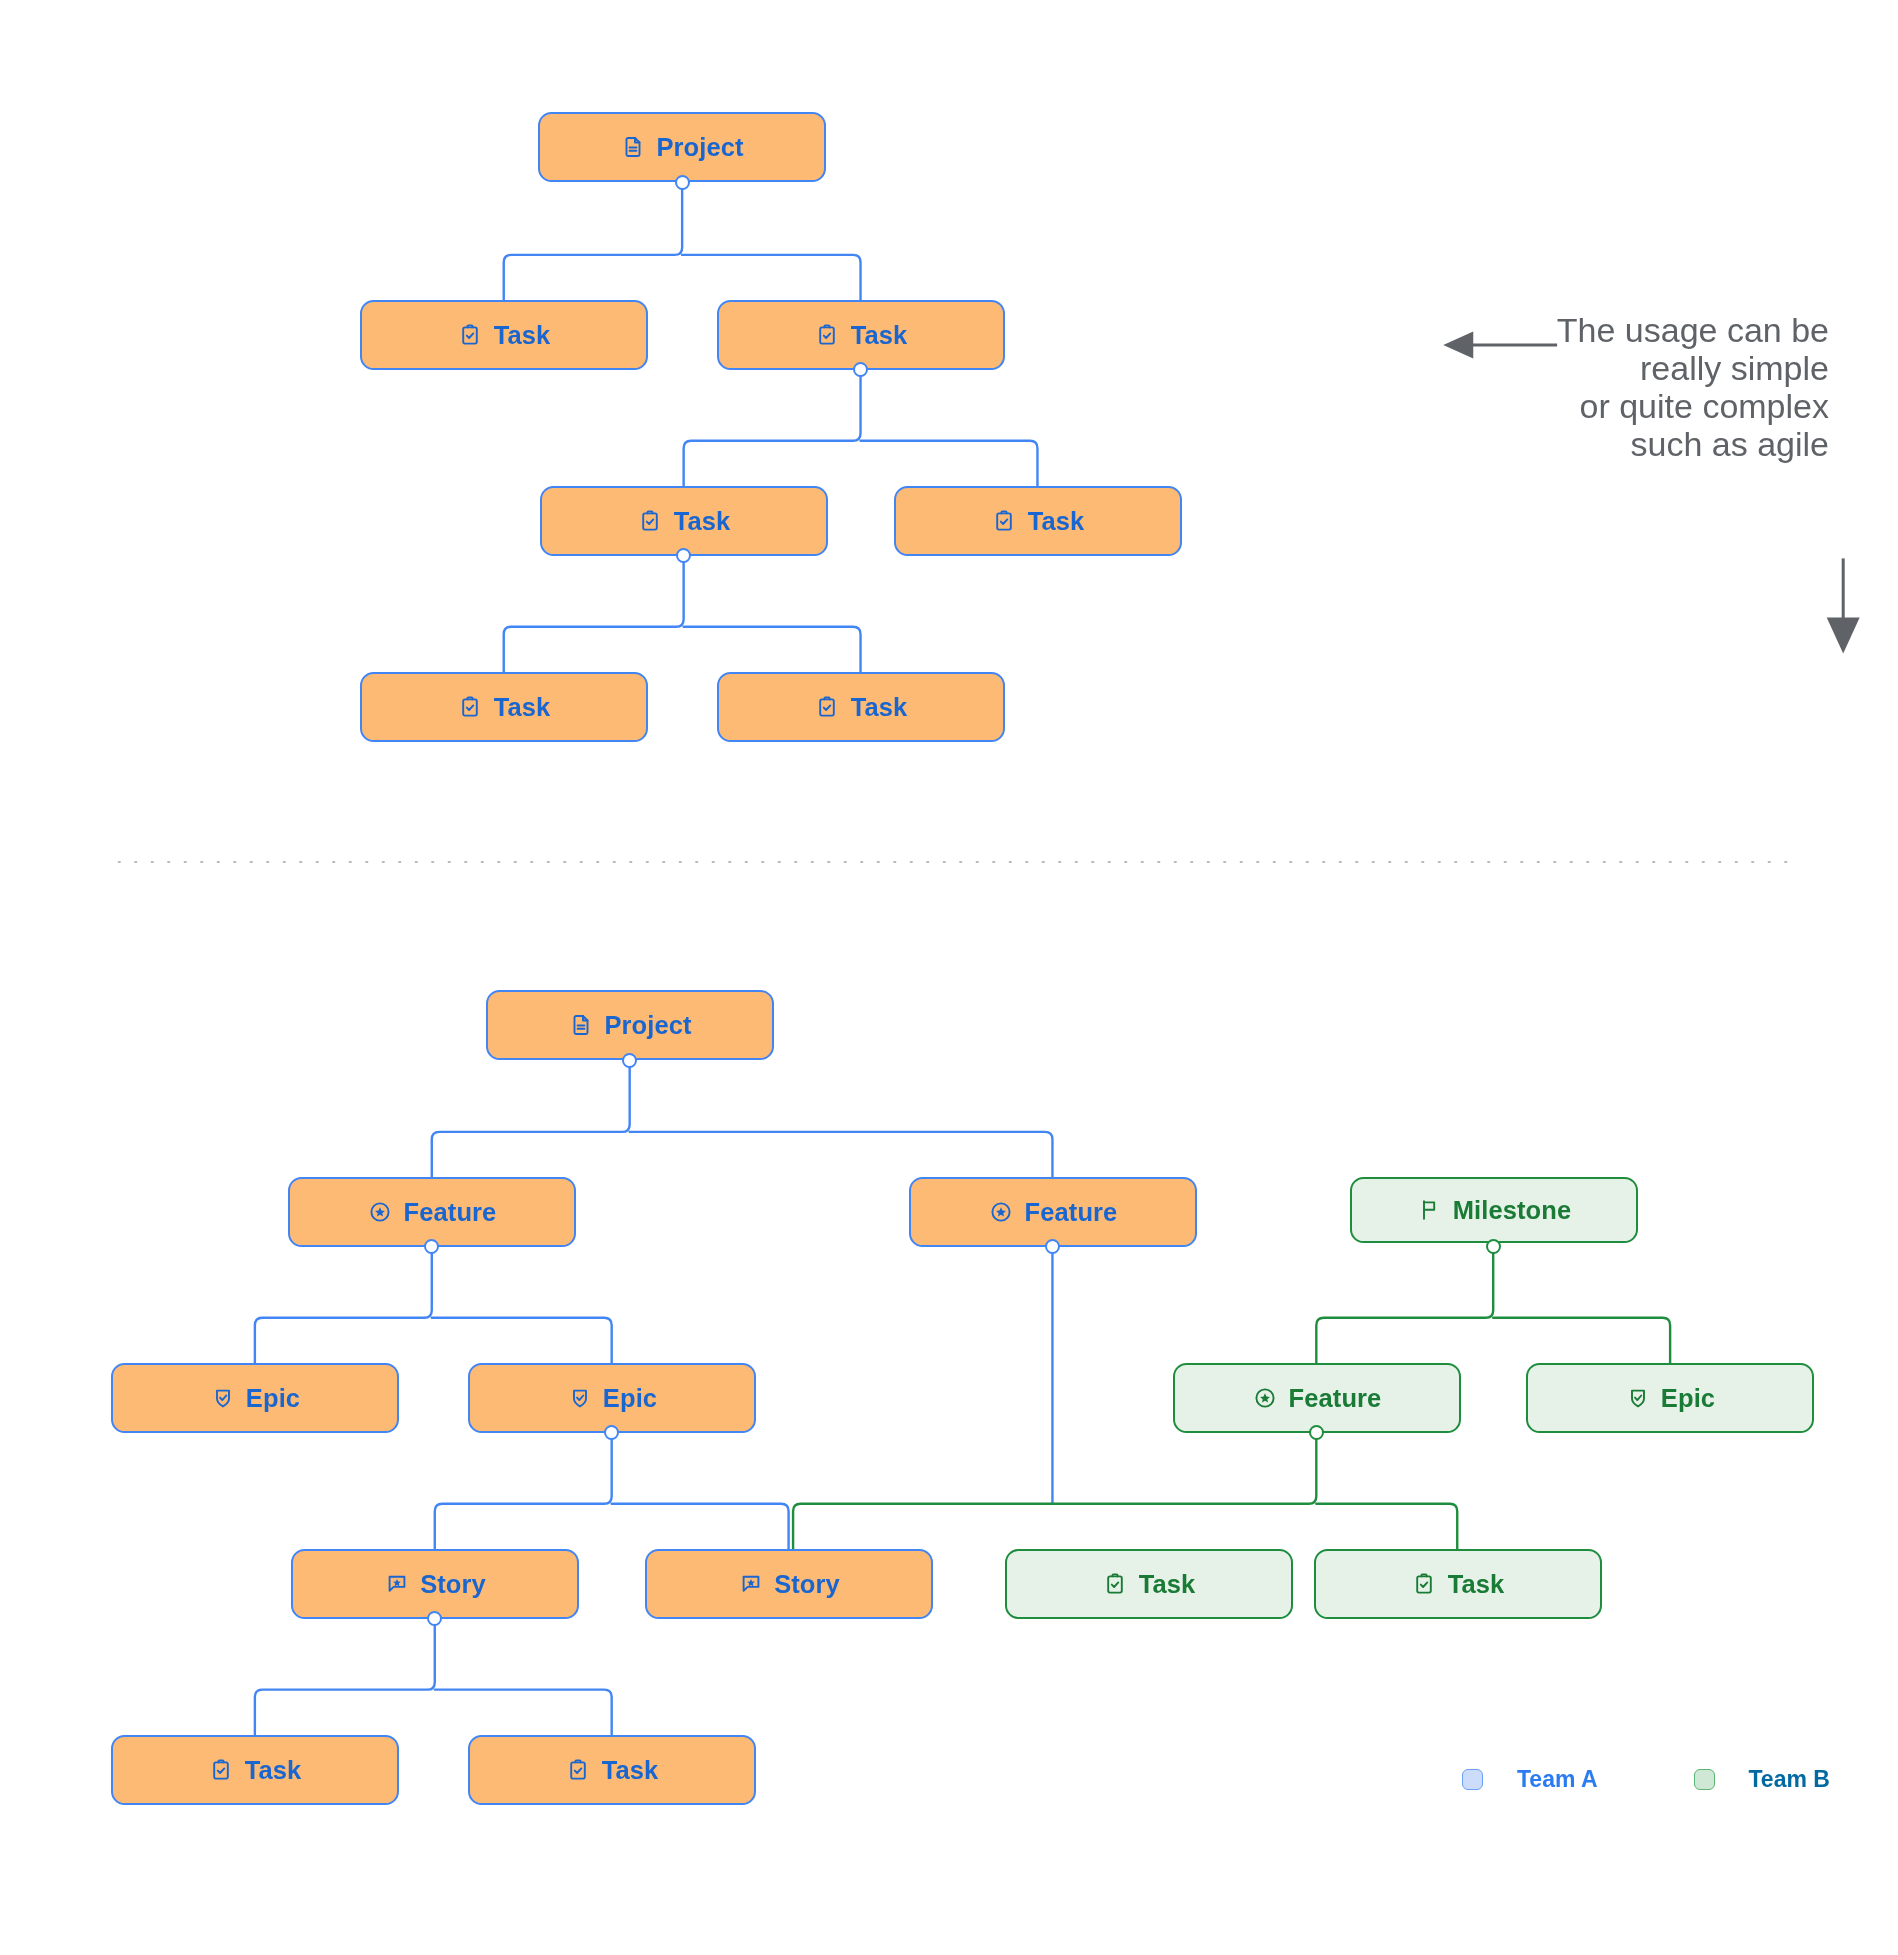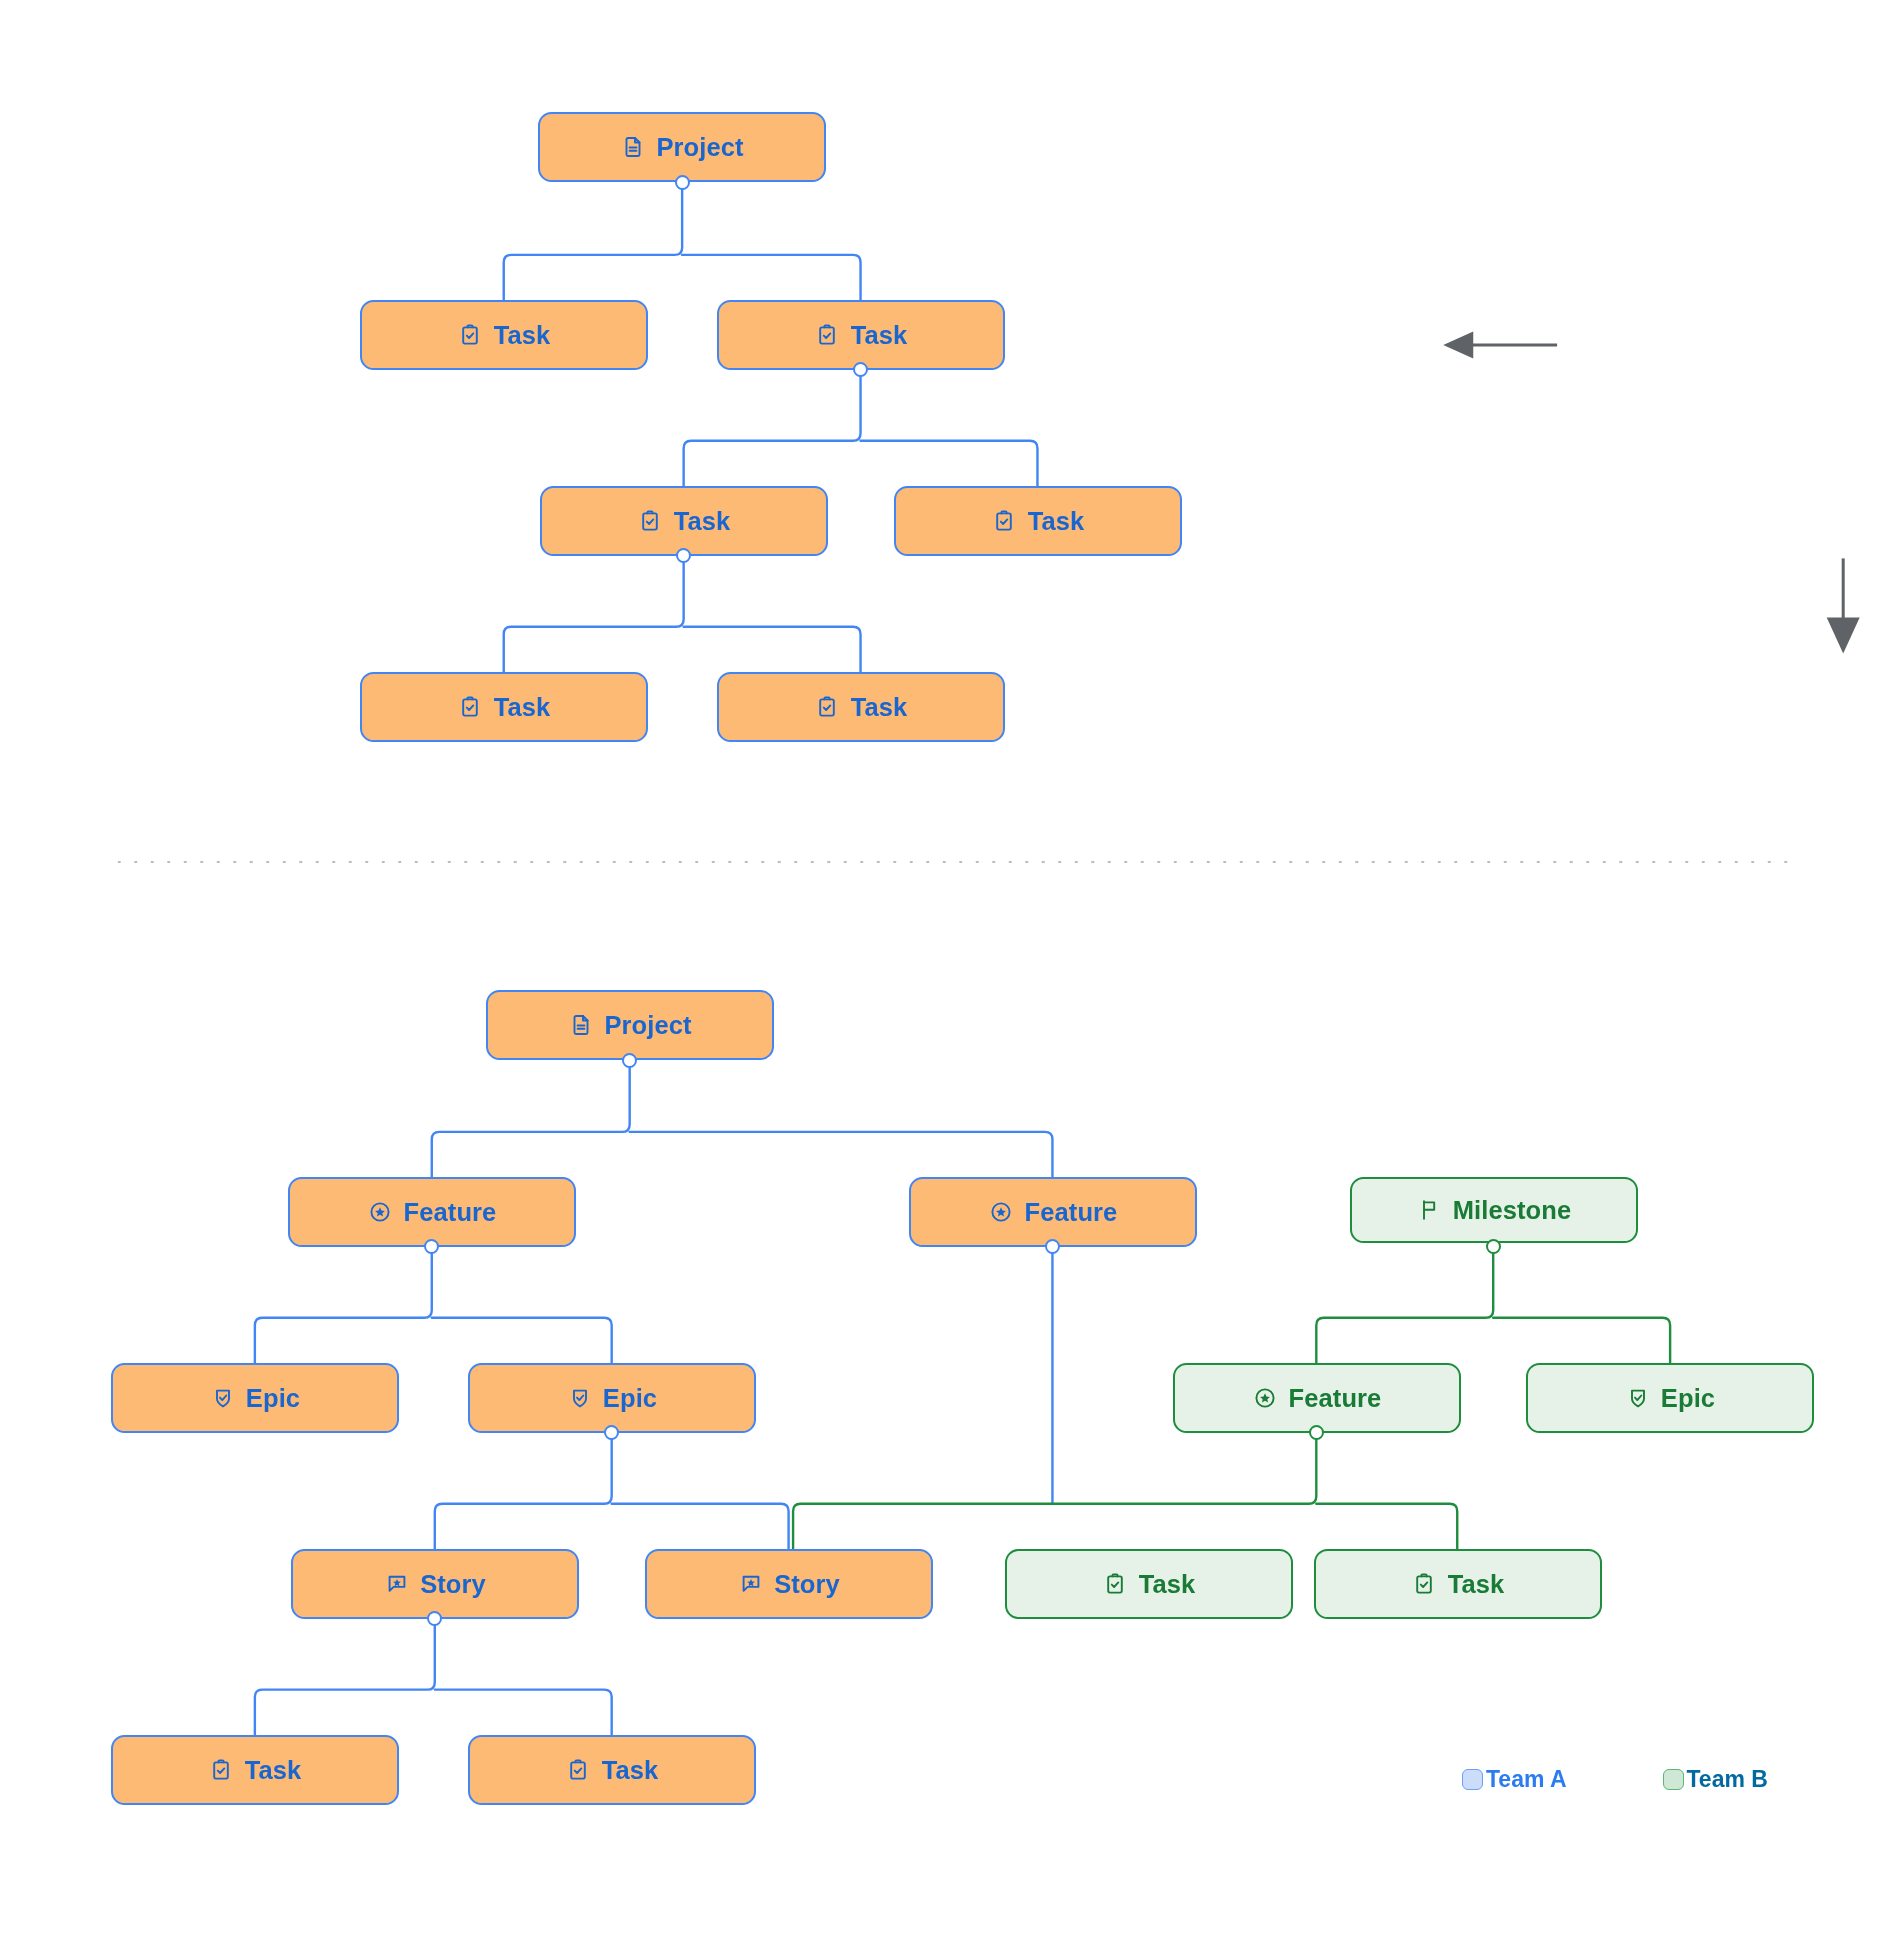--- a/index.html
+++ b/index.html
@@ -37,21 +37,21 @@
   }
 
   .annot{
     position:absolute;left:1492px;top:311px;width:337px;
     text-align:right;color:#5f6368;
     font-size:34px;line-height:1.12;font-weight:400;
   }
   .annot .ln{display:block;}
 
   .legend{position:absolute;left:1462px;top:1766px;display:flex;align-items:center;gap:96px;}
-  .lg-item{display:flex;align-items:center;gap:3px;font-size:23px;font-weight:600;}
+  .lg-item{display:flex;align-items:center;gap:34px;font-size:23px;font-weight:600;}
   .lg-item.blue{color:#2b7cf0;}
   .lg-item.green{color:#0369a1;}
   .swatch{width:21px;height:21px;border-radius:6px;box-sizing:border-box;}
   .swatch.blue{background:#ccdcfb;border:1.5px solid #6aa0f5;}
   .swatch.green{background:#cfe8d5;border:1.5px solid #5cb574;}
 </style>
 </head>
 <body>
 
 <div id="stage">
@@ -172,20 +172,26 @@
 
   <svg style="position:absolute;left:1395px;top:315px;width:465px;height:352px;" viewBox="0 0 620 470">
     <g fill="#5f6368" stroke="#5f6368">
       <line x1="100" y1="40" x2="216" y2="40" stroke-width="4"></line>
       <polygon points="64,40 104,22 104,58" stroke="none"></polygon>
       <line x1="598" y1="325" x2="598" y2="412" stroke-width="4"></line>
       <polygon points="598,452 576,404 620,404" stroke="none"></polygon>
     </g>
   </svg>
 
+  <div class="annot">
+    <span class="ln">The usage can be</span>
+    <span class="ln">really simple</span>
+    <span class="ln">or quite complex</span>
+    <span class="ln">such as agile</span>
+  </div>
 
   <div class="divider"></div>
 
   <div>
 
     <div class="node blue" style="left:486px;top:990px;width:288px;height:70px;">
       <span class="ico">
         <svg viewBox="0 0 24 24" fill="none" stroke="currentColor" stroke-width="1.9" stroke-linecap="round" stroke-linejoin="round">
           <path d="M14 3H7a1.5 1.5 0 0 0-1.5 1.5v15A1.5 1.5 0 0 0 7 21h10a1.5 1.5 0 0 0 1.5-1.5V7.5z"></path>
           <path d="M14 3v4.5h4.5"></path>

